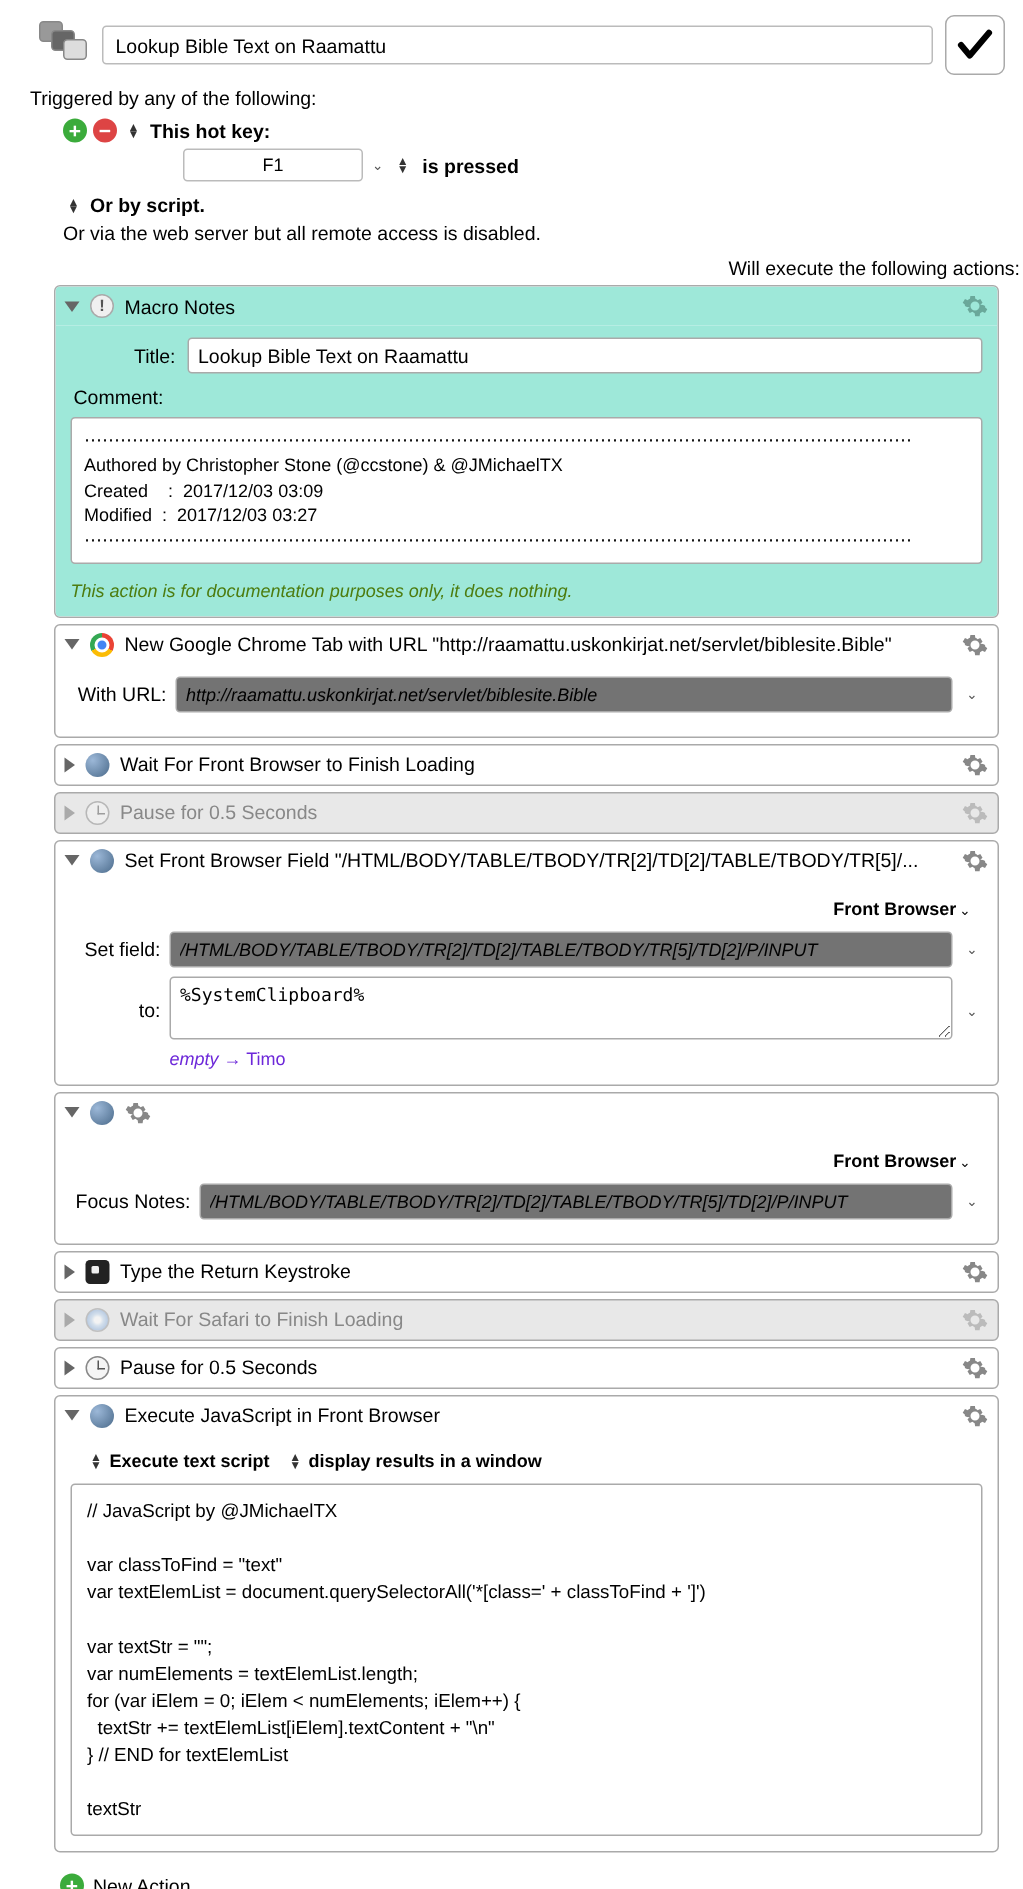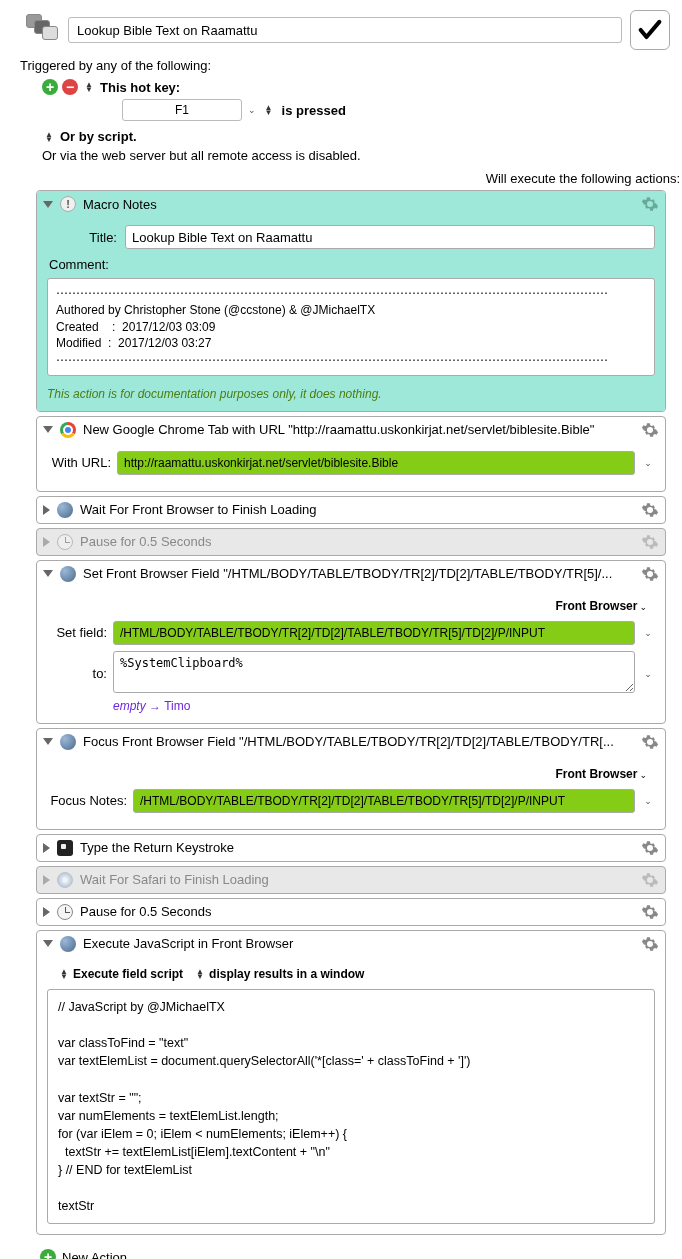--- a/index.html
+++ b/index.html
@@ -52,21 +52,21 @@
 .clock-icon::after { content: ""; position: absolute; top: 7px; left: 7px; width: 5px; height: 1px; background: #555; }
 .key-icon { width: 16px; height: 16px; background: #222; border-radius: 3px; position: relative; }
 .key-icon::after { content: ""; position: absolute; top: 4px; left: 4px; width: 5px; height: 5px; background: #eee; border-radius: 1px; }
 .safari-icon { width: 16px; height: 16px; border-radius: 50%; background: radial-gradient(circle, #fff 20%, #c0d8f0 40%, #5a8acc); border: 1px solid #999; }
 .bang-icon { width: 16px; height: 16px; border-radius: 50%; background: #f0f0f0; border: 1px solid #aaa; display: flex; align-items: center; justify-content: center; font-size: 11px; font-weight: bold; color: #555; }
 .sub-header { text-align: right; padding: 4px 8px 8px; font-size: 12px; font-weight: bold; }
 .sub-header .dd { font-size: 9px; font-weight: normal; margin-left: 2px; }
 .field-row { display: flex; align-items: center; gap: 6px; margin-bottom: 6px; }
 .field-label { width: 60px; text-align: right; font-size: 13px; }
 .field-label-wide { width: 80px; text-align: right; font-size: 13px; }
-.field-input { flex: 1; height: 24px; border: 1px solid #aaa; border-radius: 3px; padding: 0 6px; font-size: 12px; background: #84cc16; }
+.field-input { flex: 1; height: 24px; border: 1px solid #aaa; border-radius: 3px; padding: 0 6px; font-size: 12px; background: #737373; font-style: italic; }
 .field-dd { width: 14px; text-align: center; font-size: 9px; color: #555; }
 .to-row { display: flex; align-items: center; gap: 6px; }
 .to-input { flex: 1; height: 42px; border: 1px solid #aaa; border-radius: 3px; padding: 4px 6px; font-size: 12px; background: #fff; }
 .empty-note { font-size: 12px; color: #6d28d9; padding: 6px 0 0 66px; }
 .empty-note .ital { font-style: italic; }
 .options-row { display: flex; align-items: center; gap: 10px; padding: 2px 0 8px 10px; font-size: 12px; font-weight: bold; }
 .options-row .updown { margin-right: 2px; }
 .code-area { border: 1px solid #aaa; border-radius: 3px; padding: 8px 10px; font-family: "Helvetica Neue", Arial, sans-serif; font-size: 12.5px; line-height: 1.45; background: #fff; white-space: pre-wrap; }
 .new-action { display: flex; align-items: center; gap: 6px; padding: 10px 0 10px 38px; font-size: 13px; }
 .comment-label { margin-bottom: 6px; padding-left: 2px; }
@@ -226,21 +226,20 @@
       </div>
     </div>
   </div>
 
   <div class="action">
     <div class="action-head">
       <div class="disclosure open"></div>
       <div class="action-icon">
           <div class="globe-icon"></div>
         </div>
-      <div class="action-title">Focus Front Browser Field "/HTML/BODY/TABLE/TBODY/TR[2]/TD[2]/TABLE/TBODY/TR[...</div>
       <div class="gear"><svg viewBox="0 0 24 24">
             <path fill="#888" d="M12 8a4 4 0 100 8 4 4 0 000-8zm9 4a7 7 0 01-.1 1.2l2 1.6-2 3.4-2.4-1a7 7 0 01-2 1.2l-.4 2.6h-4l-.4-2.6a7 7 0 01-2-1.2l-2.4 1-2-3.4 2-1.6A7 7 0 013 12a7 7 0 01.1-1.2l-2-1.6 2-3.4 2.4 1a7 7 0 012-1.2L7.9 3h4l.4 2.6a7 7 0 012 1.2l2.4-1 2 3.4-2 1.6A7 7 0 0121 12z"></path>
           </svg></div>
     </div>
     <div class="action-body">
       <div class="sub-header"><span>Front Browser</span><span class="dd">⌄</span></div>
       <div class="field-row">
         <div class="field-label-wide">Focus Notes:</div>
         <input class="field-input" value="/HTML/BODY/TABLE/TBODY/TR[2]/TD[2]/TABLE/TBODY/TR[5]/TD[2]/P/INPUT" style="">
         <div class="field-dd">⌄</div>
@@ -298,21 +297,21 @@
             <path fill="#888" d="M12 8a4 4 0 100 8 4 4 0 000-8zm9 4a7 7 0 01-.1 1.2l2 1.6-2 3.4-2.4-1a7 7 0 01-2 1.2l-.4 2.6h-4l-.4-2.6a7 7 0 01-2-1.2l-2.4 1-2-3.4 2-1.6A7 7 0 013 12a7 7 0 01.1-1.2l-2-1.6 2-3.4 2.4 1a7 7 0 012-1.2L7.9 3h4l.4 2.6a7 7 0 012 1.2l2.4-1 2 3.4-2 1.6A7 7 0 0121 12z"></path>
           </svg></div>
     </div>
     <div class="action-body">
       <div class="options-row">
         <span style="display:flex;align-items:center;gap:2px">
             <span class="updown">
               <span>▲</span>
               <span>▼</span>
             </span>
-            <span>Execute field script</span>
+            <span>Execute text script</span>
           </span>
         <span style="display:flex;align-items:center;gap:2px">
             <span class="updown">
               <span>▲</span>
               <span>▼</span>
             </span>
             <span>display results in a window</span>
           </span>
       </div>
       <div class="code-area">// JavaScript by @JMichaelTX

